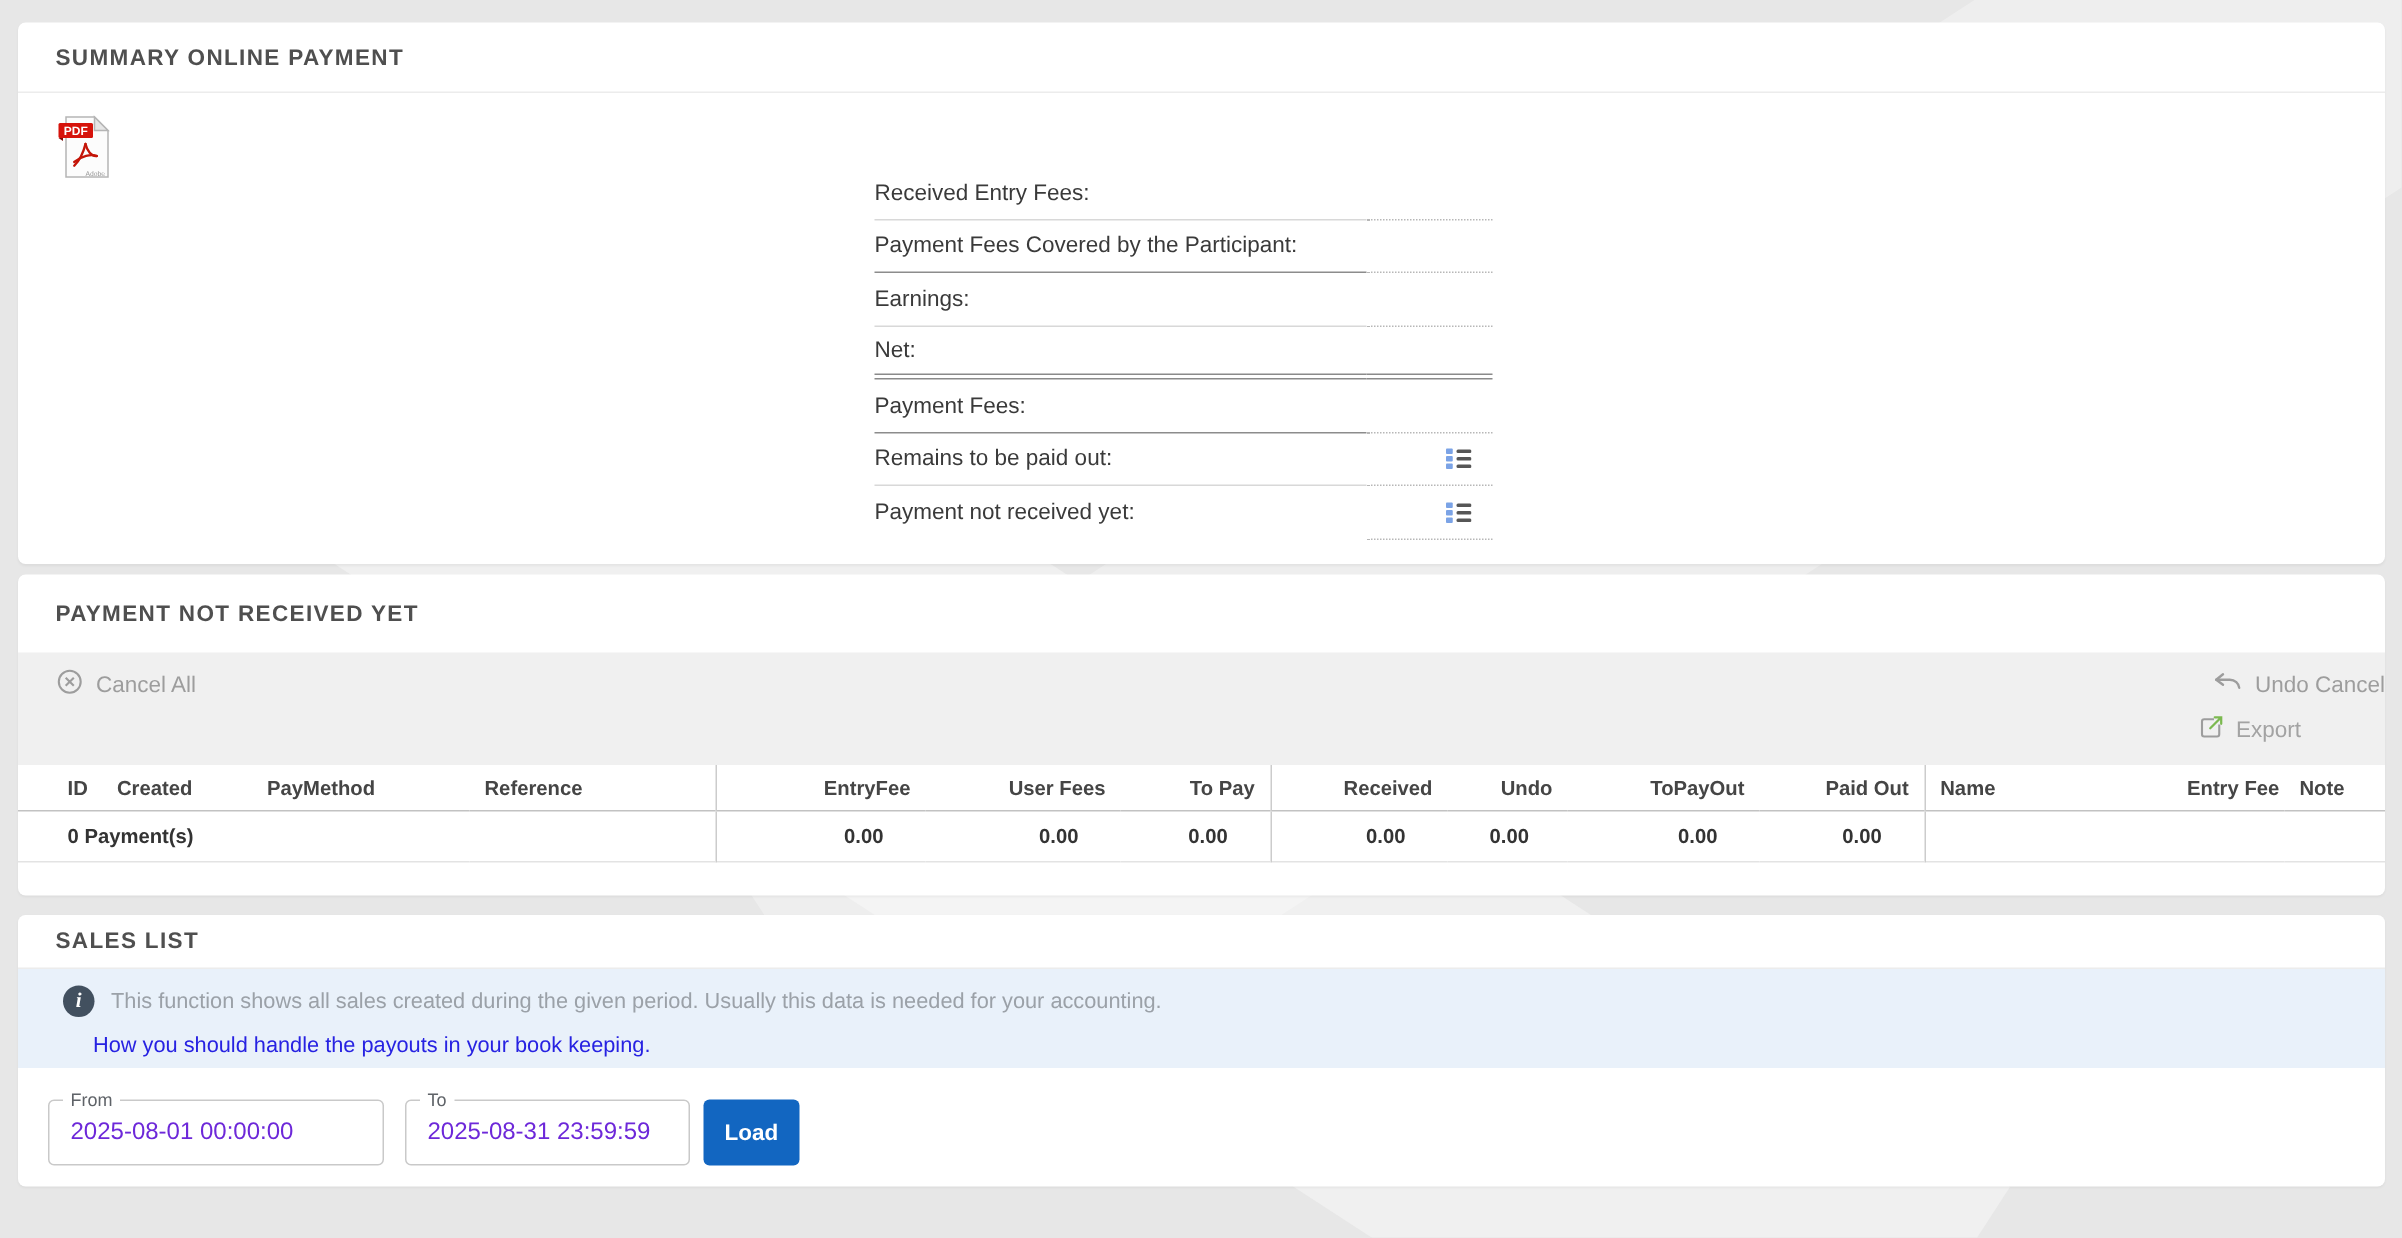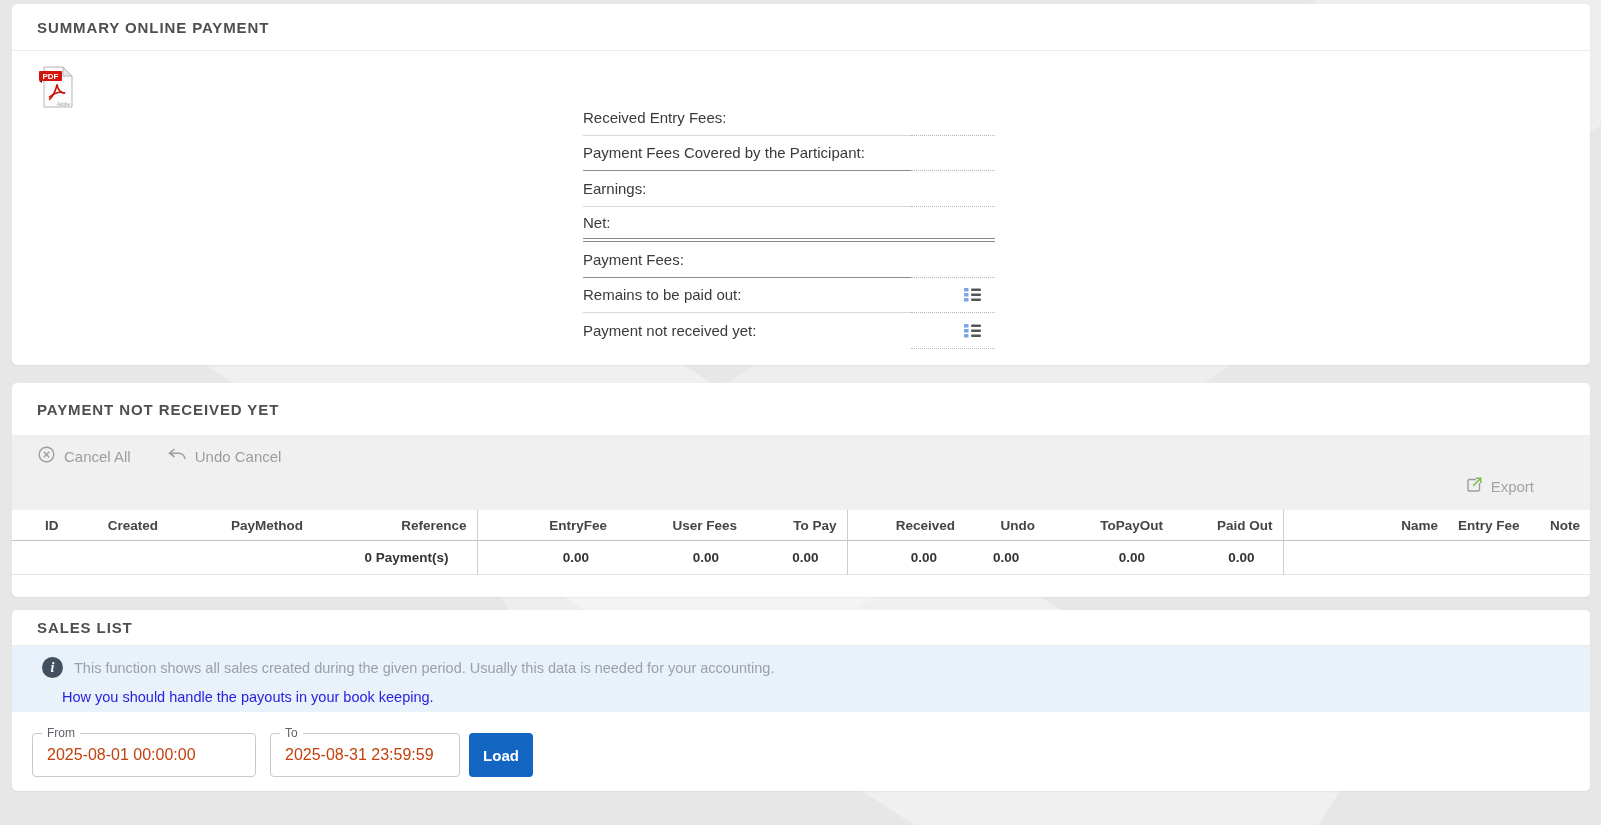--- a/index.html
+++ b/index.html
@@ -25,21 +25,21 @@
     display:flex; align-items:center;
     padding-left:25px;
   }
   .card-title {
     font-size:15px; font-weight:bold; color:#4f4f4f;
     letter-spacing:0.9px;
   }
   .hdr-border { border-bottom:1px solid #ececec; }
 
   
-  #card-summary { top:4px; height:361px; }
+  #card-summary { top:15px; height:361px; }
   #card-summary .card-header { height:47px; }
   .pdf-wrap { position:absolute; left:25px; top:60px; width:38px; height:46px; cursor:pointer; }
 
   .summary-table { position:absolute; left:571px; top:96px; width:412px; }
   .sum-row { display:flex; height:35.5px; }
   .sum-label {
     flex:1; display:flex; align-items:center;
     font-size:15px; color:#3a3a3a;
   }
   .sum-value {
@@ -53,21 +53,21 @@
   .u-none > .sum-label { border-bottom:none; }
   .list-icon { cursor:pointer; display:inline-flex; }
 
   
   #card-payments { top:383px; height:214px; }
   #card-payments .card-header { height:52px; }
   .toolbar {
     position:absolute; top:52px; left:0; right:0; height:75px;
     background:#f0f0f0;
   }
-  .tb-row1 { display:flex; gap:36px; padding:11px 0 0 26px; }
+  .tb-row1 { display:flex; gap:36px; padding:11px 0 0 26px;justify-content:space-between; }
   .tb-btn {
     display:inline-flex; align-items:center; gap:9px;
     color:#9d9d9d; font-size:15px; cursor:pointer; background:none; border:none;
     font-family:inherit;
   }
   .tb-export {
     position:absolute; right:56px; top:41px;
     display:inline-flex; align-items:center; gap:8px;
     color:#a3a3a3; font-size:15px; cursor:pointer; background:none; border:none;
     font-family:inherit;
@@ -78,21 +78,21 @@
     width:1578px; border-collapse:collapse; table-layout:fixed;
     font-size:13.5px;
   }
   .pay-table th {
     font-weight:bold; color:#454545; padding:8px 10px 7px 10px;
     white-space:nowrap; overflow:hidden;
   }
   .pay-table td { padding:9px 28px; font-weight:bold; color:#333; white-space:nowrap; }
   .pay-table thead tr { border-bottom:1px solid #c2c2c2; }
   .pay-table tbody tr { border-bottom:1px solid #e3e3e3; }
-  .col-l { text-align:right; }
+  .col-l { text-align:left; }
   .col-r { text-align:right; }
   .vline { border-left:1px solid #cccccc; }
   .first-pad { padding-left:33px !important; }
 
   
   #card-sales { top:610px; height:181px; }
   #card-sales .card-header { height:36px; }
   .info-box {
     position:absolute; top:36px; left:0; right:0; height:66px;
     background:#e9f1fa;
@@ -118,21 +118,21 @@
     background:#fff;
   }
   .field-from { width:224px; }
   .field-to { width:190px; margin-left:14px; }
   .field .flabel {
     position:absolute; top:-8px; left:9px; padding:0 5px;
     background:#fff; font-size:12px; color:#5f6368; line-height:14px;
   }
   .field .fvalue {
     width:100%; height:100%; border:none; outline:none; background:transparent;
-    padding-left:14px; font-size:16px; color:#c2410c; font-family:inherit;
+    padding-left:14px; font-size:16px; color:#6d28d9; font-family:inherit;
   }
   .load-btn {
     margin-left:9px; width:64px; height:44px;
     background:#1266c1; color:#fff; border:none; border-radius:4px;
     font-size:15px; font-weight:bold; cursor:pointer; font-family:inherit;
   }
 </style>
 </head>
 <body>
 

